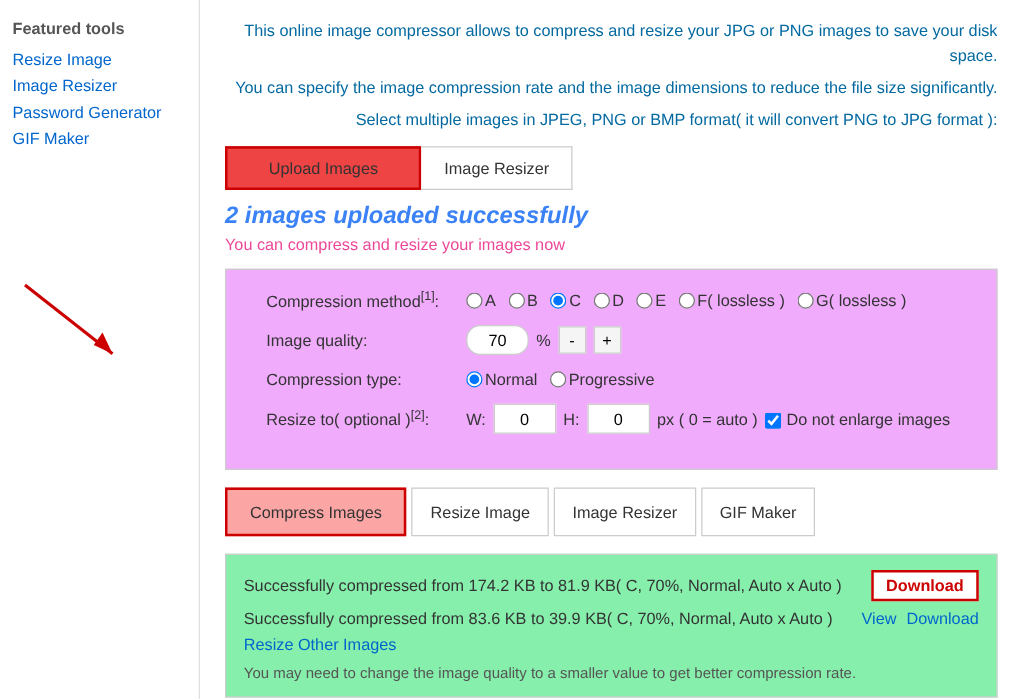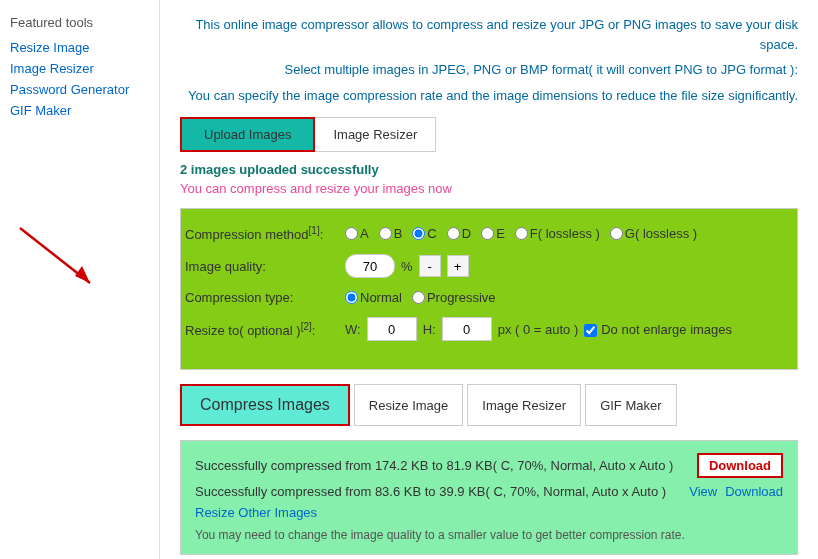--- a/index.html
+++ b/index.html
@@ -1,40 +1,40 @@
 <!DOCTYPE html>
 <html><head>
   <meta charset="utf-8">
   <style>
     * { box-sizing: border-box; margin: 0; padding: 0; }
     body { font-family: Arial, sans-serif; font-size: 13px; color: #333; background: #fff; }
     .layout { display: flex; width: 818px; min-height: 559px; }
     .sidebar { width: 160px; padding: 15px 10px; border-right: 1px solid #e0e0e0; flex-shrink: 0; }
-    .sidebar-title { font-size: 13px; font-weight: normal; color: #555; margin-bottom: 10px; }
+    .sidebar-title { font-size: 13px; font-weight: bold; color: #555; margin-bottom: 10px; }
     .sidebar-link { display: block; color: #0066cc; text-decoration: none; font-size: 13px; margin-bottom: 6px; }
     .main { flex: 1; padding: 15px 20px; }
     .desc-text { color: #0369a1; font-size: 13px; margin-bottom: 6px; line-height: 1.5; text-align: right; }
     .button-row { display: flex; gap: 0; margin: 12px 0 10px 0; }
-    .btn-upload { padding: 8px 22px; background: #14b8a6; border: 2px solid #cc0000; color: #333; font-size: 13px; cursor: pointer; }
+    .btn-upload { padding: 8px 33px; background: #ef4444; border: 2px solid #cc0000; color: #333; font-size: 13px; cursor: pointer; }
     .btn-tab { padding: 8px 18px; background: #fff; border: 1px solid #ccc; color: #333; font-size: 13px; cursor: pointer; border-left: none; }
-    .success-msg { color: #0f766e; font-weight: bold; font-size: 13px; margin-bottom: 4px; }
+    .success-msg { color: #3b82f6; font-weight: bold; font-size: 19px; margin-bottom: 4px; font-style: italic; }
     .can-compress { color: #ec4899; font-size: 13px; margin-bottom: 12px; }
-    .options-box { border: 1px solid #ccc; padding: 16px 4px; margin-bottom: 14px; background: #84cc16; }
+    .options-box { border: 1px solid #ccc; padding: 16px 32px; margin-bottom: 14px; background: #f0abfc; }
     .option-row { display: flex; align-items: center; margin-bottom: 12px; }
     .option-label { width: 160px; font-size: 13px; color: #333; }
     .option-controls { display: flex; align-items: center; gap: 6px; flex-wrap: wrap; }
     .radio-group { display: flex; align-items: center; gap: 10px; flex-wrap: wrap; }
     .radio-item { display: flex; align-items: center; gap: 2px; font-size: 13px; }
     .radio-item input[type=radio] { margin: 0; }
     input[type=text], input[type=number] { width: 50px; height: 24px; border: 1px solid #ccc; padding: 2px 4px; font-size: 13px; text-align: center; }
     .quality-input { width: 40px; border-radius: 11px; }
     .percent-sign { font-size: 13px; }
     .step-btn { width: 22px; height: 22px; border: 1px solid #ccc; background: #f5f5f5; cursor: pointer; font-size: 13px; display: flex; align-items: center; justify-content: center; }
     .action-row { display: flex; gap: 4px; margin-bottom: 14px; }
-    .btn-compress { padding: 10px 18px; background: #5eead4; border: 2px solid #cc0000; color: #333; font-size: 16px; cursor: pointer; }
+    .btn-compress { padding: 10px 18px; background: #fca5a5; border: 2px solid #cc0000; color: #333; font-size: 13px; cursor: pointer; }
     .btn-action { padding: 10px 14px; background: #fff; border: 1px solid #ccc; color: #333; font-size: 13px; cursor: pointer; }
     .results-box { border: 1px solid #ccc; padding: 12px 14px; background: #86efac; }
     .result-row { display: flex; align-items: center; margin-bottom: 6px; font-size: 13px; }
     .result-text { flex: 1; color: #333; }
     .result-text-2 { flex: 1; color: #333; }
     .result-link { color: #0066cc; text-decoration: none; margin-left: 8px; cursor: pointer; }
     .download-btn { padding: 3px 10px; border: 2px solid #cc0000; color: #cc0000; background: #fff; cursor: pointer; font-size: 13px; font-weight: bold; }
     .resize-other { color: #0066cc; text-decoration: none; font-size: 13px; cursor: pointer; display: block; margin-bottom: 8px; }
     .tip-text { color: #555; font-size: 12px; }
     sup { font-size: 10px; }
@@ -56,22 +56,22 @@
     <div style="margin-top: 100px; position: relative;">
       <svg width="100" height="80" viewBox="0 0 100 80">
         <line x1="10" y1="10" x2="80" y2="65" stroke="#cc0000" stroke-width="2.5"></line>
         <polygon points="80,65 65,58 72,48" fill="#cc0000"></polygon>
       </svg>
     </div>
   </div>
 
   <div class="main">
     <p class="desc-text">This online image compressor allows to compress and resize your JPG or PNG images to save your disk space.</p>
+    <p class="desc-text">You can specify the image compression rate and the image dimensions to reduce the file size significantly.</p>
     <p class="desc-text">Select multiple images in JPEG, PNG or BMP format( it will convert PNG to JPG format ):</p>
-    <p class="desc-text">You can specify the image compression rate and the image dimensions to reduce the file size significantly.</p>
 
     <div class="button-row">
       <button class="btn-upload">Upload Images</button>
       <button class="btn-tab">Image Resizer</button>
     </div>
 
     <p class="success-msg">2 images uploaded successfully</p>
     <p class="can-compress">You can compress and resize your images now</p>
 
     <div class="options-box">

